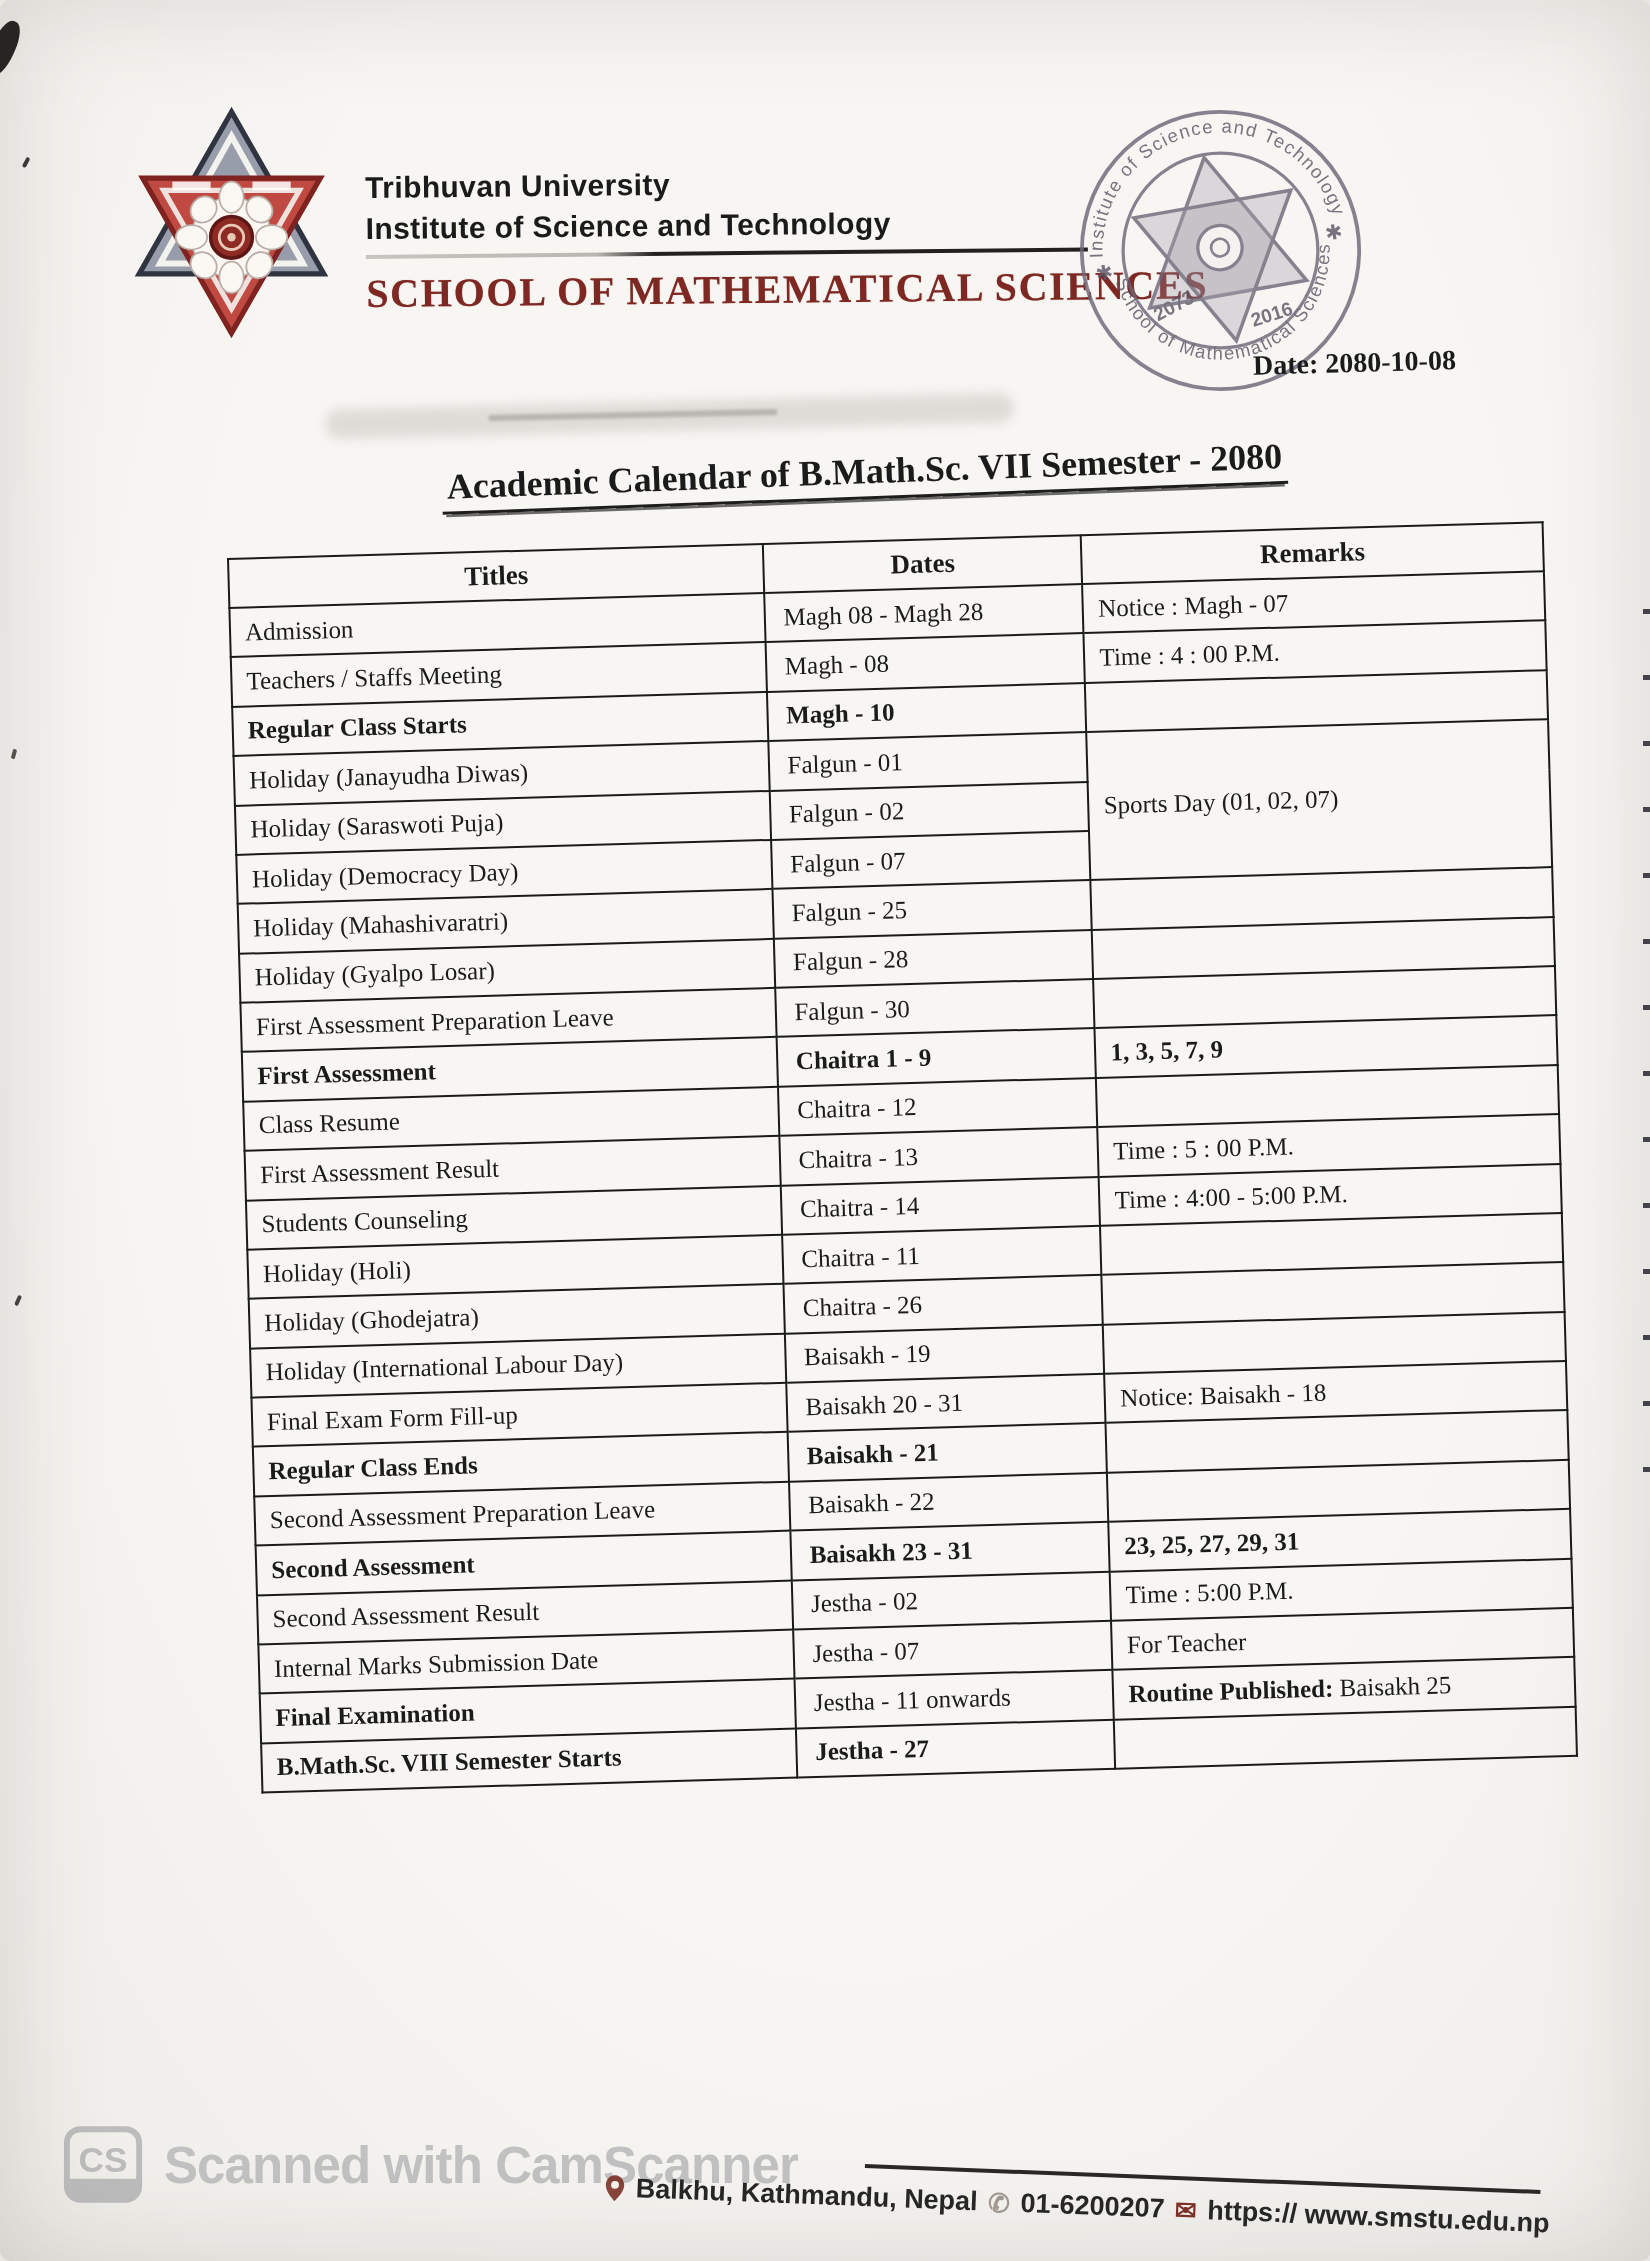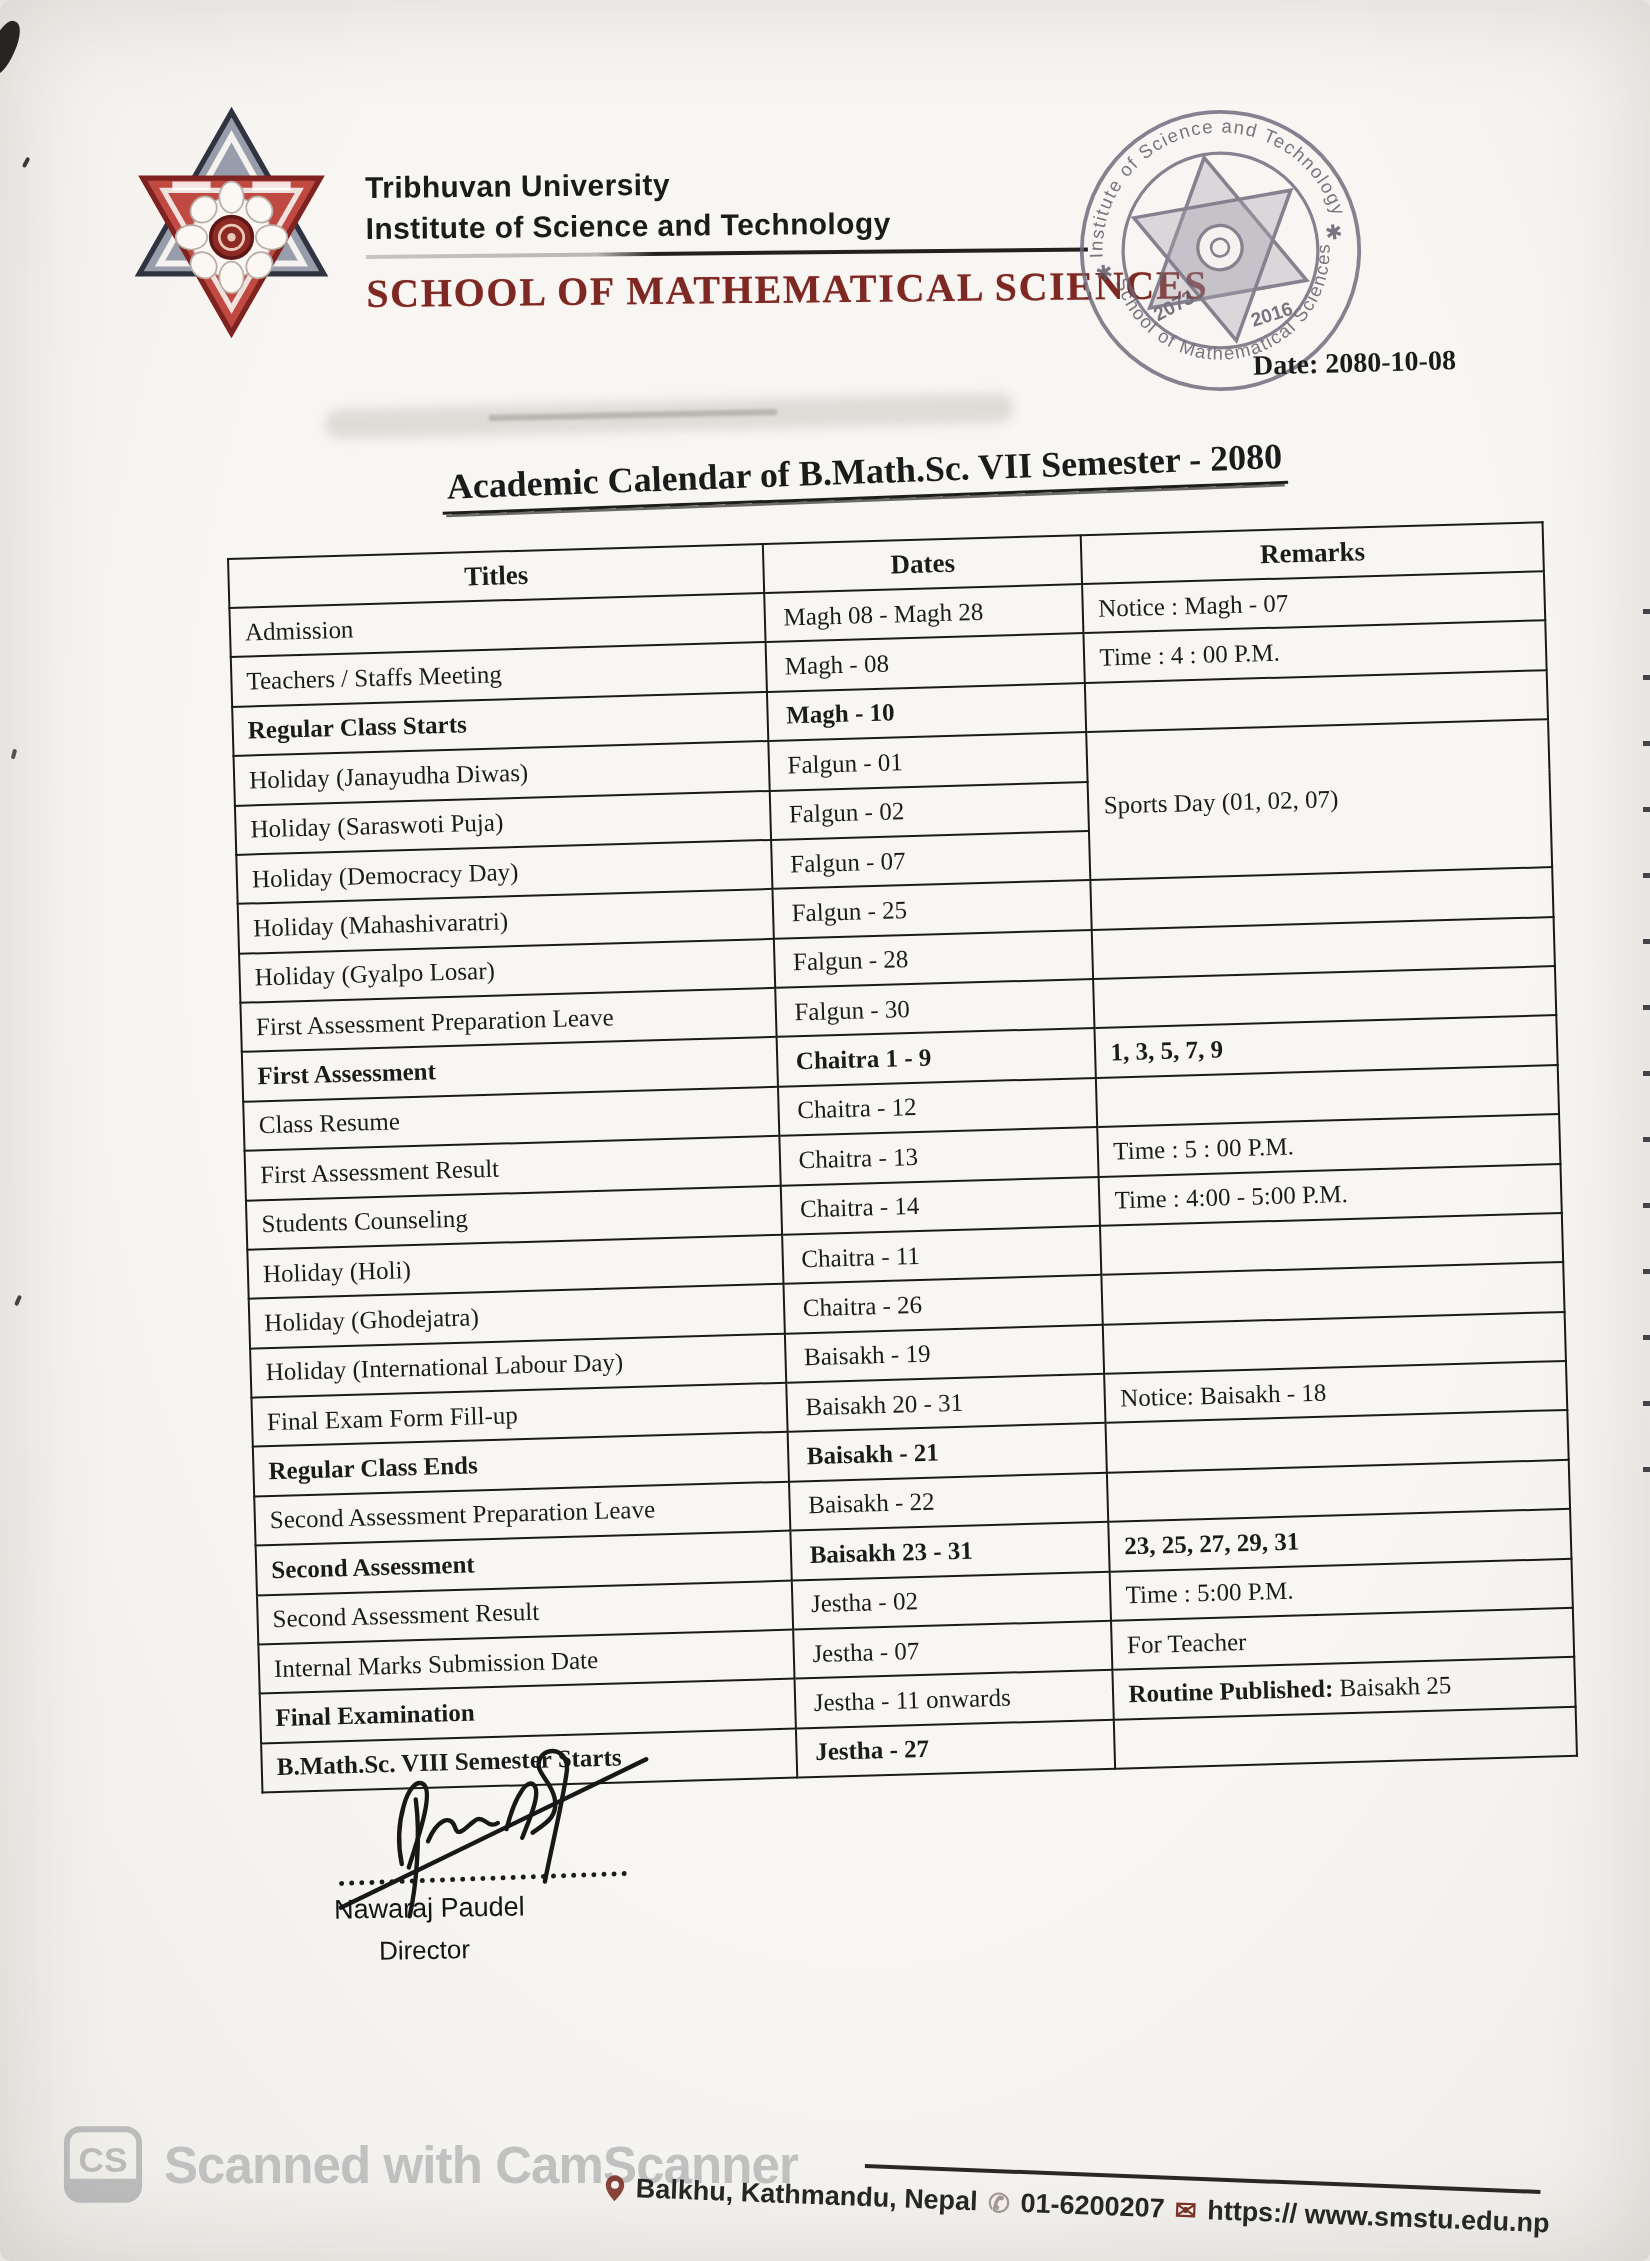--- a/index.html
+++ b/index.html
@@ -285,35 +285,20 @@
           </tr>
           <tr>
             <td class="b">B.Math.Sc. VIII Semester Starts</td>
             <td class="date b">Jestha - 27</td>
             <td class="remark"></td>
           </tr>
         </tbody>
     </table>
   </div>
 
-  <div class="abs sig-wrap">
-    <svg width="384" height="201" viewBox="0 0 440 230">
-      <g fill="none" stroke="#181818" stroke-width="5" stroke-linecap="round">
-        <path d="M 18 208 L 368 38"></path>
-        <path d="M 88 158 C 78 110, 96 58, 112 66 C 126 74, 106 130, 96 162"></path>
-        <path d="M 104 84 C 110 128, 104 186, 97 218"></path>
-        <path d="M 118 132 C 128 108, 144 100, 149 116 C 153 130, 164 112, 174 107 C 183 103, 187 118, 198 111"></path>
-        <path d="M 208 118 C 218 78, 234 56, 241 70 C 246 82, 232 112, 226 128"></path>
-        <path d="M 238 122 C 252 112, 268 104, 263 82 C 258 60, 238 52, 247 36 C 256 22, 280 28, 277 52 C 273 84, 258 146, 252 178"></path>
-      </g>
-    </svg>
-    <div class="sig-dots"></div>
-    <div class="sig-name">Nawaraj Paudel</div>
-    <div class="sig-role">Director</div>
-  </div>
 
   <div class="abs" style="left:61px;top:2125px;text-align:right;">
     <svg width="84" height="84" viewBox="0 0 100 100">
       <rect x="7" y="5" width="86" height="84" rx="16" fill="none" stroke="#bcbcbc" stroke-width="7"></rect>
       <path d="M 10 64 H 90 V 74 a 15 15 0 0 1 -15 15 H 25 a 15 15 0 0 1 -15 -15 Z" fill="#bcbcbc"></path>
       <text x="50" y="56" font-family="Liberation Sans, sans-serif" font-size="42" font-weight="bold" fill="#bcbcbc" text-anchor="middle">CS</text>
     </svg>
   </div>
   <div class="abs cam-text">Scanned with CamScanner</div>
 

